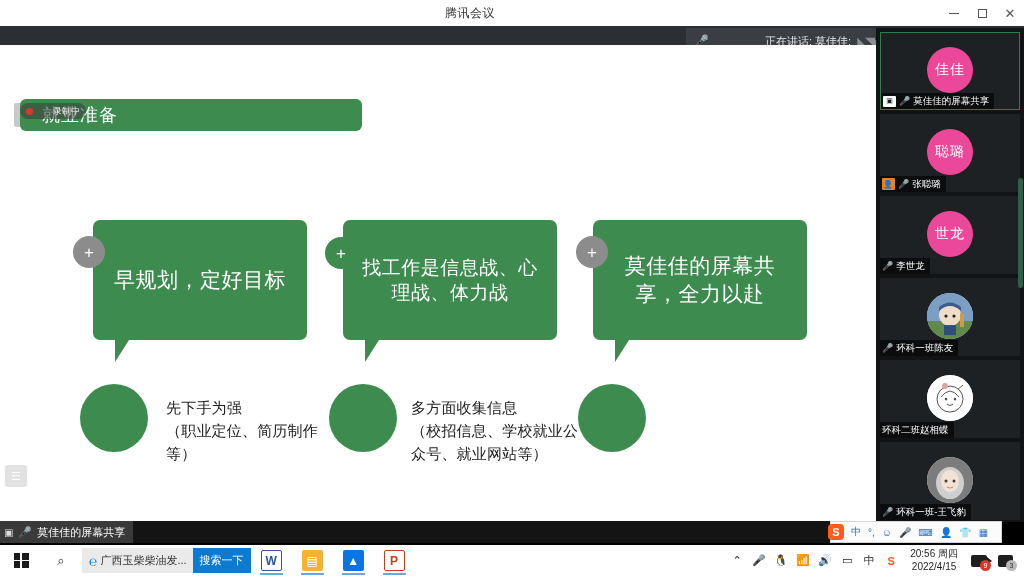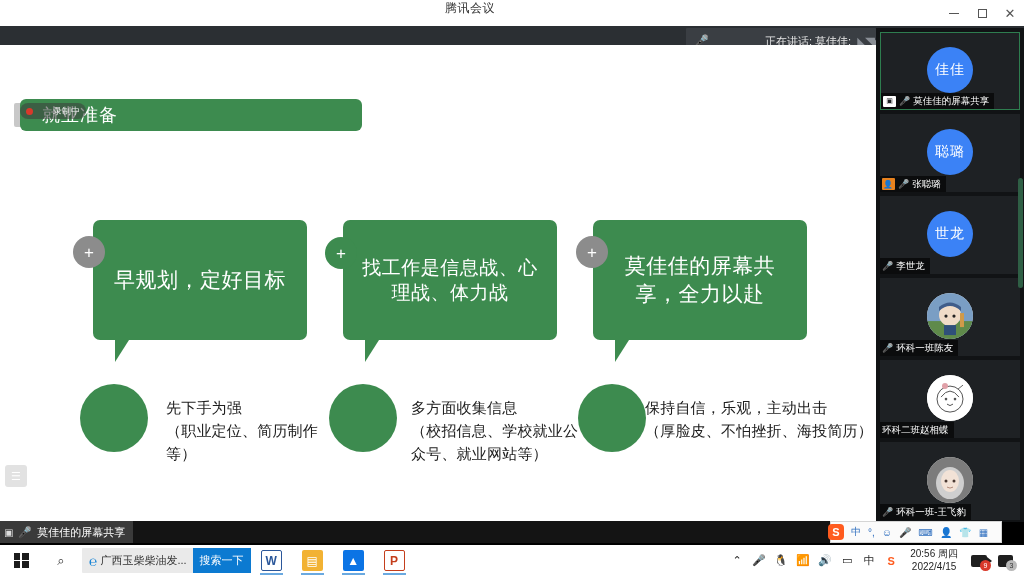--- a/index.html
+++ b/index.html
@@ -7,21 +7,21 @@
     width: 1024px; height: 576px;
     overflow: hidden;
     font-family: "Liberation Sans", "DejaVu Sans", sans-serif;
     background: #000;
   }
   #app { position: relative; width: 1024px; height: 576px; }
 
   
   .titlebar {
     position: absolute; left: 0; top: 0; width: 1024px; height: 26px;
-    background: #ffffff; display: flex; align-items: flex-start;
+    background: #ffffff; display: flex; align-items: center;
   }
   .titlebar .title {
     flex: 1; text-align: center; font-size: 12px; color: #333;
     letter-spacing: .5px;
   }
   .wctrls { display: flex; align-items: center; height: 26px; }
   .wctrl {
     width: 28px; height: 26px; display: flex; align-items: center;
     justify-content: center; color: #555; font-size: 12px; line-height: 1;
   }
@@ -144,21 +144,21 @@
   }
   .tile {
     position: relative; width: 140px; height: 78px; margin: 4px 0 0 4px;
     background: #1e2124; overflow: hidden;
   }
   .tile.active { border: 1px solid #2e7d4f; }
   .avatar-circle {
     position: absolute; left: 50%; top: 50%;
     transform: translate(-50%, -52%);
     width: 46px; height: 46px; border-radius: 50%;
-    background: #3b82f6; color: #ffffff;
+    background: #ec4899; color: #ffffff;
     display: flex; align-items: center; justify-content: center;
     font-size: 14px; letter-spacing: 1px;
   }
   .avatar-img {
     position: absolute; left: 50%; top: 50%;
     transform: translate(-50%, -52%);
     width: 46px; height: 46px; border-radius: 50%;
     overflow: hidden; background: #ddd;
   }
   .avatar-img svg { display: block; width: 46px; height: 46px; }
@@ -336,22 +336,20 @@
         </div>
 
       <div class="dot-circle c1"></div>
       <div class="dot-circle c2"></div>
       <div class="dot-circle c3"></div>
 
       <div class="body-text t1">先下手为强
 （职业定位、简历制作等）</div>
       <div class="body-text t2">多方面收集信息
 （校招信息、学校就业公众号、就业网站等）</div>
-      <div class="body-text t3">保持自信，乐观，主动出击
-（厚脸皮、不怕挫折、海投简历）</div>
 
       <div class="ppt-menu-btn">☰</div>
     </div>
   </div>
 
   <div class="share-status">
     <div class="share-chip">
       <span class="sc-icon">▣</span>
       <span class="mic-on">🎤</span>
       <span>莫佳佳的屏幕共享</span>

